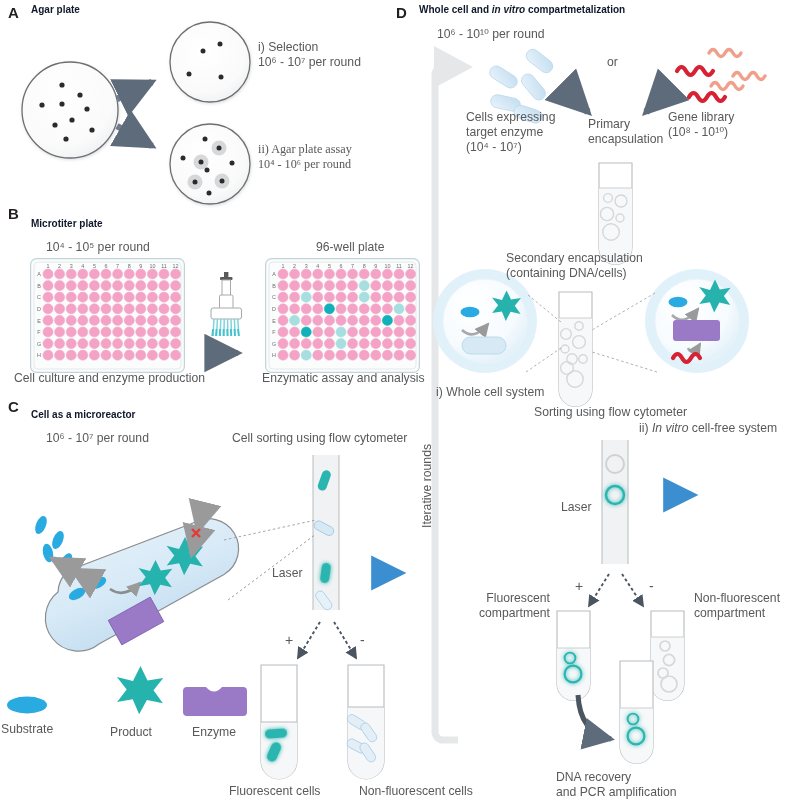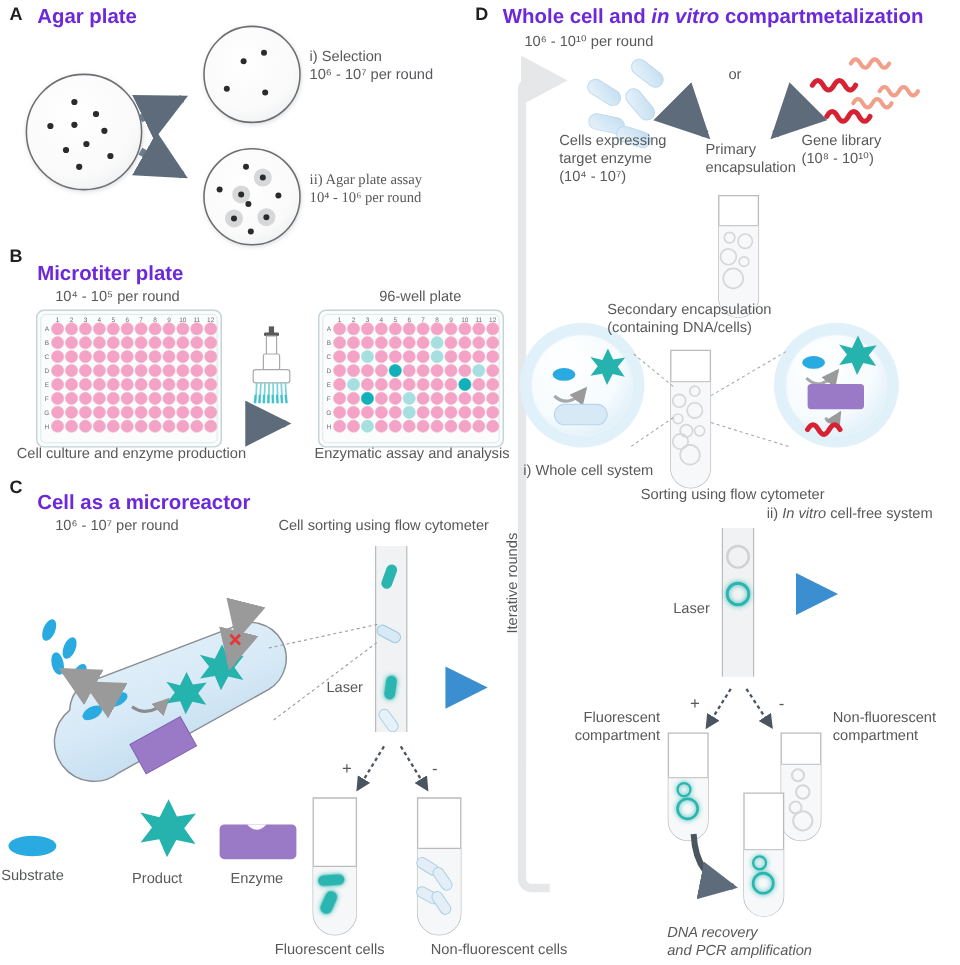--- a/index.html
+++ b/index.html
@@ -2,21 +2,21 @@
 <html><head>
 <meta charset="utf-8">
 <style>
   html,body{margin:0;padding:0;background:#ffffff;}
   body{width:800px;height:804px;position:relative;overflow:hidden;
        font-family:"Liberation Sans","DejaVu Sans",sans-serif;color:#58595b;}
   .fig{position:absolute;left:0;top:0;width:800px;height:804px;}
   svg.layer{position:absolute;left:0;top:0;width:800px;height:804px;overflow:visible;}
   .abs{position:absolute;}
   .panel-letter{font-weight:bold;font-size:15px;color:#231f20;letter-spacing:0;}
-  .panel-title{font-weight:bold;font-size:17px;color:#6d28d9;}
+  .panel-title{font-weight:bold;font-size:10px;color:#0f172a;}
   .cap{font-size:12.2px;color:#58595b;line-height:1.22;}
   .cap-c{font-size:12.2px;color:#58595b;line-height:1.22;text-align:left;}
   .ital{font-style:italic;}
   .nowrap{white-space:nowrap;}
 </style>
 </head>
 <body>
 
 <div class="fig">
 
@@ -701,20 +701,20 @@
 
 <div class="abs cap" style="left:470px;top:591px;text-align:right;width:80px;">
   <div>Fluorescent</div>
   <div>compartment</div>
 </div>
 <div class="abs cap" style="left:694px;top:591px;">
   <div>Non-fluorescent</div>
   <div>compartment</div>
 </div>
 
-<div class="abs cap-c" style="left:556px;top:770px;width:162px;font-style:italic;">
+<div class="abs cap-c" style="left:556px;top:770px;width:162px;">
   <div>DNA recovery</div>
   <div>and PCR amplification</div>
 </div>
 
 <div class="abs cap" style="left:420px;top:528px;transform:rotate(-90deg);transform-origin:left top;white-space:nowrap;">Iterative rounds</div>
 
 </div>
 
 </body></html>

